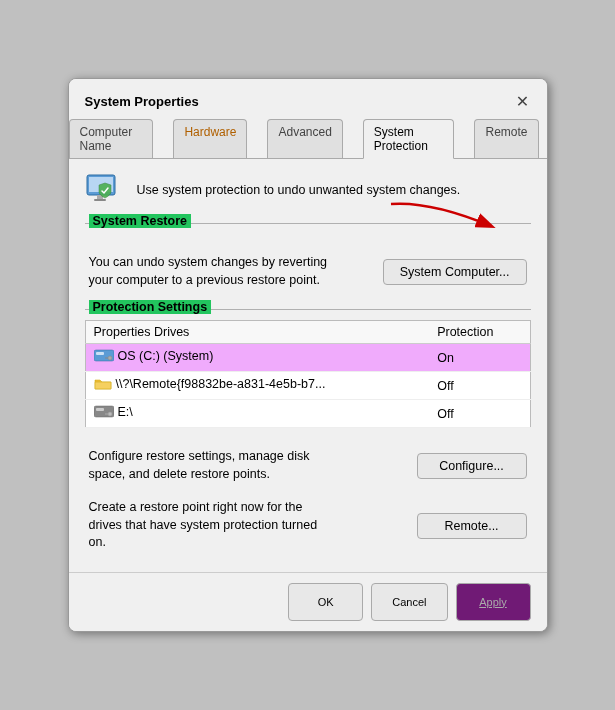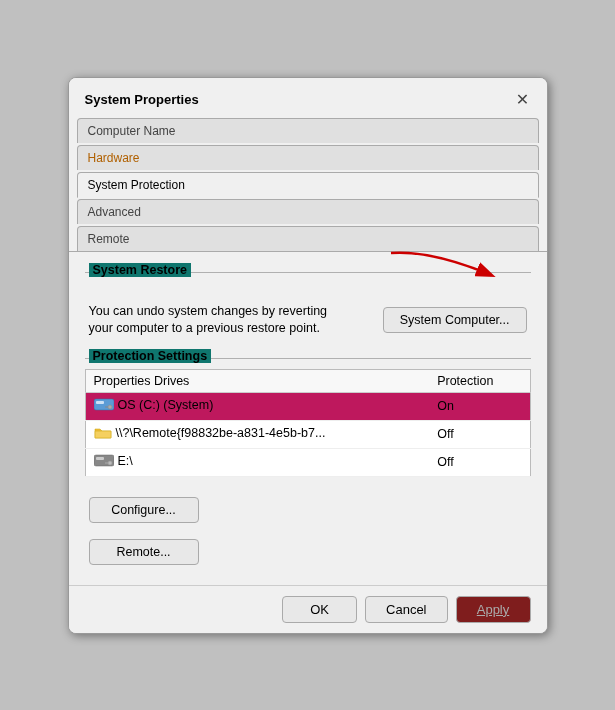--- a/index.html
+++ b/index.html
@@ -42,23 +42,23 @@
       cursor: pointer;
       font-size: 16px;
       color: #444;
       display: flex;
       align-items: center;
       justify-content: center;
       border-radius: 4px;
     }
     .tabs {
       display: flex;
-      flex-direction: column;
-      padding: 6px 8px 0 8px;
-      gap: 2px;
+      flex-direction: row;
+      padding: 6px 8px 0 0;
+      gap: 20px;
     }
     .tab {
       padding: 5px 10px;
       border: 1px solid #aaa;
       border-bottom: none;
       background: #e0e0e0;
       cursor: pointer;
       font-size: 12px;
       color: #444;
       border-radius: 4px 4px 0 0;
@@ -92,21 +92,21 @@
       border-top: 1px solid #b0b0b0;
       margin-top: 8px;
       padding-top: 6px;
       position: relative;
       margin-bottom: 12px;
     }
     .section-label {
       font-size: 12.5px;
       font-weight: 600;
       color: #000;
-      background: #0f766e;
+      background: #22c55e;
       padding: 0 4px;
       position: absolute;
       top: -10px;
       left: 4px;
     }
     .restore-row {
       display: flex;
       align-items: center;
       justify-content: space-between;
       padding: 16px 4px 8px 4px;
@@ -143,21 +143,21 @@
       background: #f8f8f8;
       font-weight: 400;
       border-bottom: 1px solid #ccc;
       color: #000;
     }
     .protection-table td {
       padding: 5px 8px;
       border-bottom: 1px solid #eee;
     }
     .row-selected {
-      background: #be185d;
+      background: #f0abfc;
     }
     .drive-icon {
       display: inline-flex;
       align-items: center;
       gap: 4px;
     }
     .config-row {
       display: flex;
       align-items: center;
       justify-content: space-between;
@@ -171,56 +171,71 @@
     }
     .dialog-footer {
       border-top: 1px solid #ccc;
       padding: 10px 16px;
       display: flex;
       justify-content: flex-end;
       gap: 8px;
       background: #f0f0f0;
     }
     .footer-btn {
-      padding: 5px 20px;
+      padding: 12px 20px;
       border: 1px solid #aaa;
       background: #e8e8e8;
       cursor: pointer;
-      font-size: 13px;
+      font-size: 11px;
       border-radius: 4px;
       min-width: 75px;
       text-align: center;
     }
-    .footer-btn.disabled { color: #aaa; cursor: default; background: #7f1d1d; text-decoration: underline; }
+    .footer-btn.disabled { color: #aaa; cursor: default; background: #701a75; text-decoration: underline; }
     
     .icon-computer {
       width: 40px;
       height: 38px;
     }
   </style>
 </head>
 <body>
 
 <div class="dialog">
 
   <div class="title-bar">
     <span class="title-bar-text">System Properties</span>
     <button class="close-btn">✕</button>
   </div>
 
   <div class="tabs">
     <div class="tab">Computer Name</div>
     <div class="tab tab-hardware">Hardware</div>
+    <div class="tab">Advanced</div>
     <div class="tab active">System Protection</div>
-    <div class="tab">Advanced</div>
     <div class="tab">Remote</div>
   </div>
 
   <div class="tab-content">
 
+    <div class="header-section">
+
+      <svg class="icon-computer" viewBox="0 0 40 38" xmlns="http://www.w3.org/2000/svg">
+
+        <rect x="2" y="4" width="28" height="20" rx="2" fill="#5b9bd5" stroke="#2c6da3" stroke-width="1"></rect>
+        <rect x="4" y="6" width="24" height="15" fill="#b8d6f3"></rect>
+
+        <rect x="12" y="24" width="6" height="4" fill="#aaa"></rect>
+        <rect x="9" y="28" width="12" height="2" rx="1" fill="#888"></rect>
+
+        <path d="M26 14 L26 14 L20 12 L14 14 L14 21 C14 24 20 27 20 27 C20 27 26 24 26 21 Z" fill="#4caf50" stroke="#2e7d32" stroke-width="0.5" opacity="0.9"></path>
+        <path d="M17 20 L19 22 L23 17" stroke="white" stroke-width="1.5" fill="none" stroke-linecap="round"></path>
+      </svg>
+      <span class="header-text">Use system protection to undo unwanted system changes.</span>
+    </div>
 
     <div class="section-group" style="padding-top: 14px;">
       <span class="section-label">System Restore</span>
 
       <div style="position: relative;">
         <svg style="position:absolute; top:-42px; right:20px; width:130px; height:50px;" viewBox="0 0 130 50">
           <defs>
             <marker id="arrowhead" markerWidth="8" markerHeight="6" refX="6" refY="3" orient="auto">
               <polygon points="0 0, 8 3, 0 6" fill="#cc0000"></polygon>
             </marker>
@@ -287,24 +302,26 @@
                 <span>E:\</span>
               </span>
             </td>
             <td>Off</td>
           </tr>
         </tbody>
       </table>
     </div>
 
     <div class="config-row">
+      <span class="config-text">Configure restore settings, manage disk space, and delete restore points.</span>
       <button class="btn">Configure...</button>
     </div>
 
     <div class="config-row">
+      <span class="config-text">Create a restore point right now for the drives that have system protection turned on.</span>
       <button class="btn">Remote...</button>
     </div>
 
   </div>
 
   <div class="dialog-footer">
     <button class="footer-btn">OK</button>
     <button class="footer-btn">Cancel</button>
     <button class="footer-btn disabled">Apply</button>
   </div>

